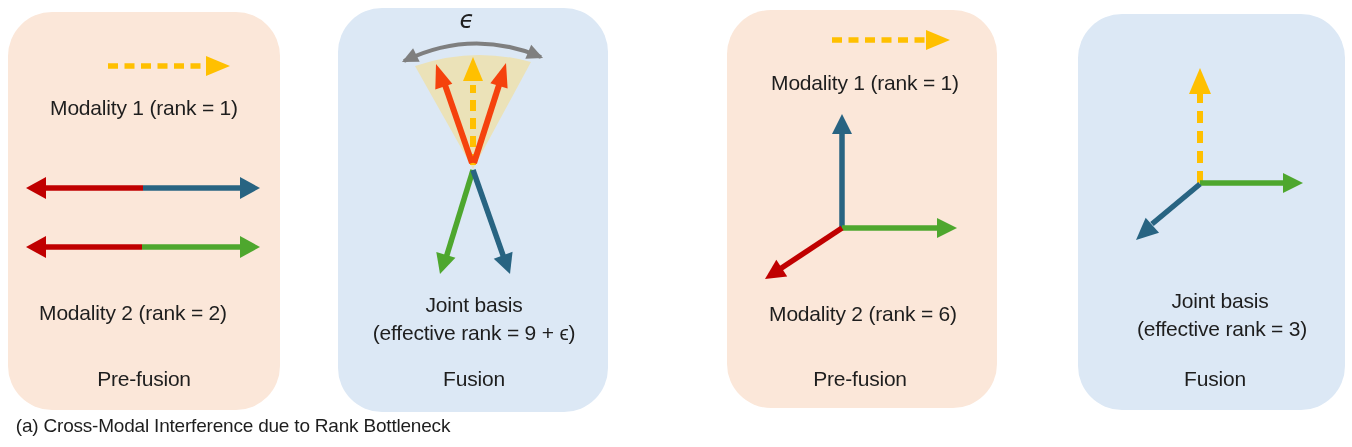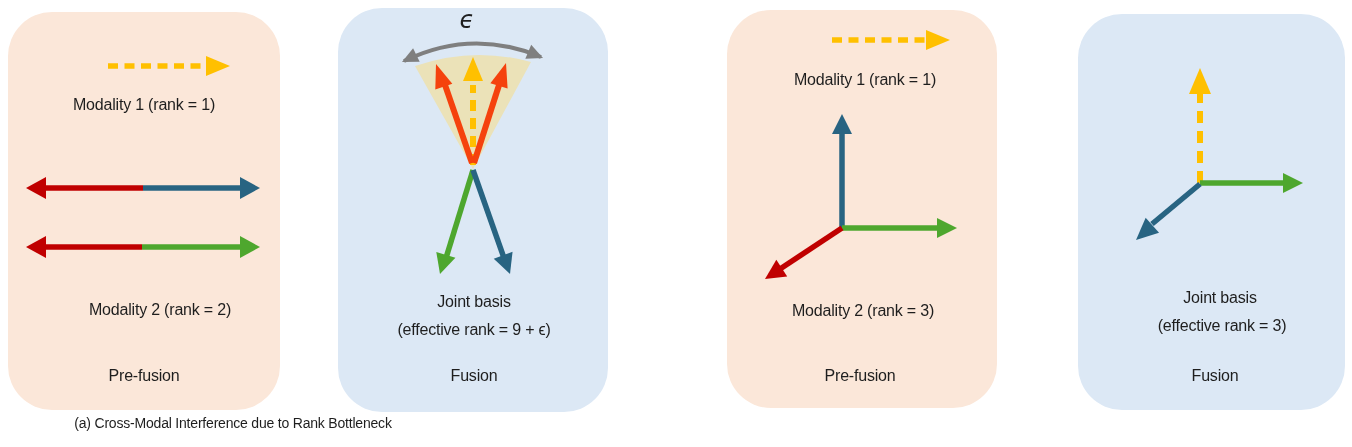--- a/index.html
+++ b/index.html
@@ -18,32 +18,32 @@
   #panel-b-pre {left:727px; top:10px; width:270px; height:398px;}
   #panel-b-fus {left:1078px;top:14px; width:267px; height:396px;}
 
   svg.overlay{position:absolute;left:0;top:0;pointer-events:none;}
 
   .label{
     position:absolute;
     transform:translateX(-50%);
     white-space:nowrap;
     color:var(--text);
-    font-size:16px;
+    font-size:21px;
     letter-spacing:-0.2px;
     line-height:1.2;
     text-align:right;
   }
   .stage{text-decoration-thickness:1.5px;text-underline-offset:4px;}
   .caption{
     position:absolute;
     transform:translateX(-50%);
     white-space:nowrap;
     color:var(--text);
-    font-size:14px;
+    font-size:19px;
     letter-spacing:-0.2px;
   }
   .epsilon{
     position:absolute;
     transform:translateX(-50%);
     font-style:italic;
     font-family:"DejaVu Sans","DejaVu Serif",sans-serif;
     font-size:24px;
     color:var(--text);
   }
@@ -146,30 +146,30 @@
       <line class="st-green" x1="1200" y1="183" x2="1284" y2="183" stroke-width="5.5"></line>
       <polygon class="fl-green" points="0,0 -20,-10 -20,10" transform="translate(1303,183)"></polygon>
     </g>
     <g>
       <line class="st-blue" x1="1200" y1="184" x2="1152" y2="224" stroke-width="5.5"></line>
       <polygon class="fl-blue" points="0,0 -22,-10 -22,10" transform="translate(1136,240) rotate(138)"></polygon>
     </g>
   </svg>
 
   <div class="label" style="left:144px;top:95px">Modality 1 (rank = 1)</div>
-  <div class="label" style="left:160px;top:300px">Modality 2 (rank = 2)</div>
+  <div class="label" style="left:133px;top:300px">Modality 2 (rank = 2)</div>
   <div class="label stage" style="left:144px;top:366px">Pre-fusion</div>
 
   <div class="epsilon" style="left:467px;top:6px">ϵ</div>
   <div class="label" style="left:474px;top:292px">Joint basis</div>
   <div class="label" style="left:474px;top:320px">(effective rank = 9 + ϵ)</div>
   <div class="label stage" style="left:474px;top:366px">Fusion</div>
 
   <div class="label" style="left:865px;top:70px">Modality 1 (rank = 1)</div>
-  <div class="label" style="left:863px;top:301px">Modality 2 (rank = 3)</div>
+  <div class="label" style="left:863px;top:301px">Modality 2 (rank = 6)</div>
   <div class="label stage" style="left:860px;top:366px">Pre-fusion</div>
 
   <div class="label" style="left:1220px;top:288px">Joint basis</div>
   <div class="label" style="left:1222px;top:316px">(effective rank = 3)</div>
   <div class="label stage" style="left:1215px;top:366px">Fusion</div>
 
   <div class="caption" style="left:233px;top:415px">(a) Cross-Modal Interference due to Rank Bottleneck</div>
 
 </div>
 

